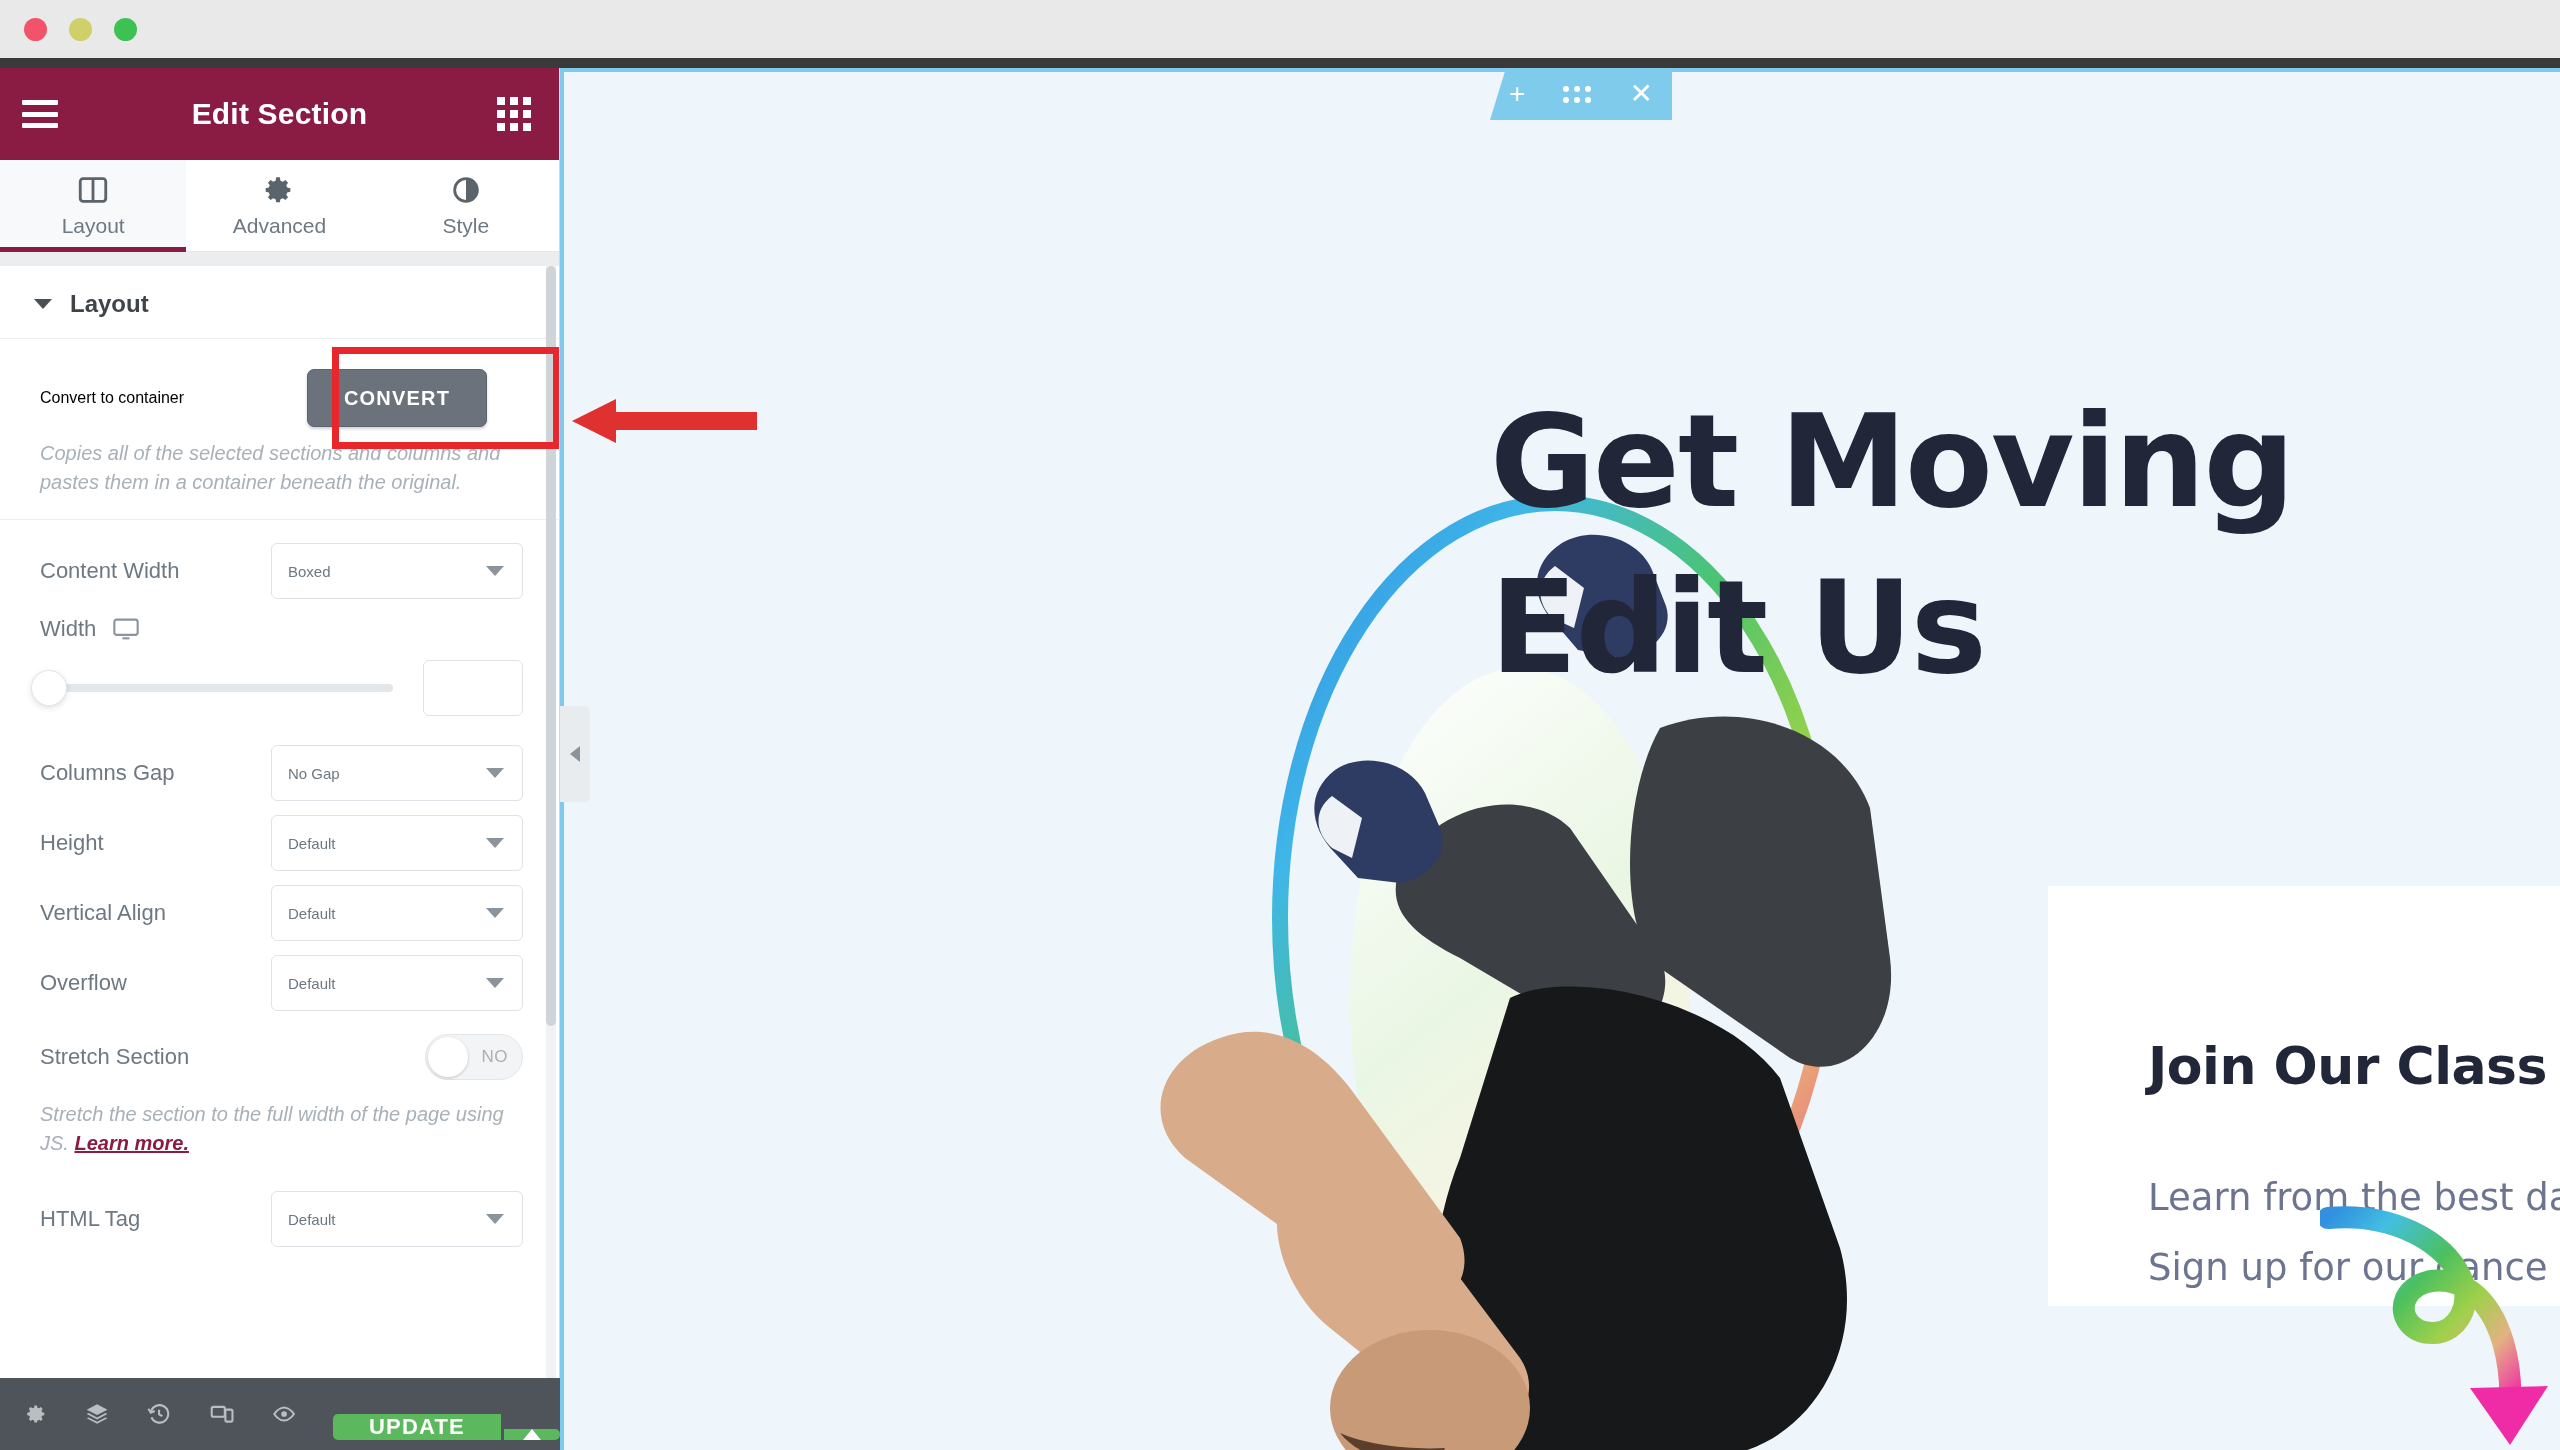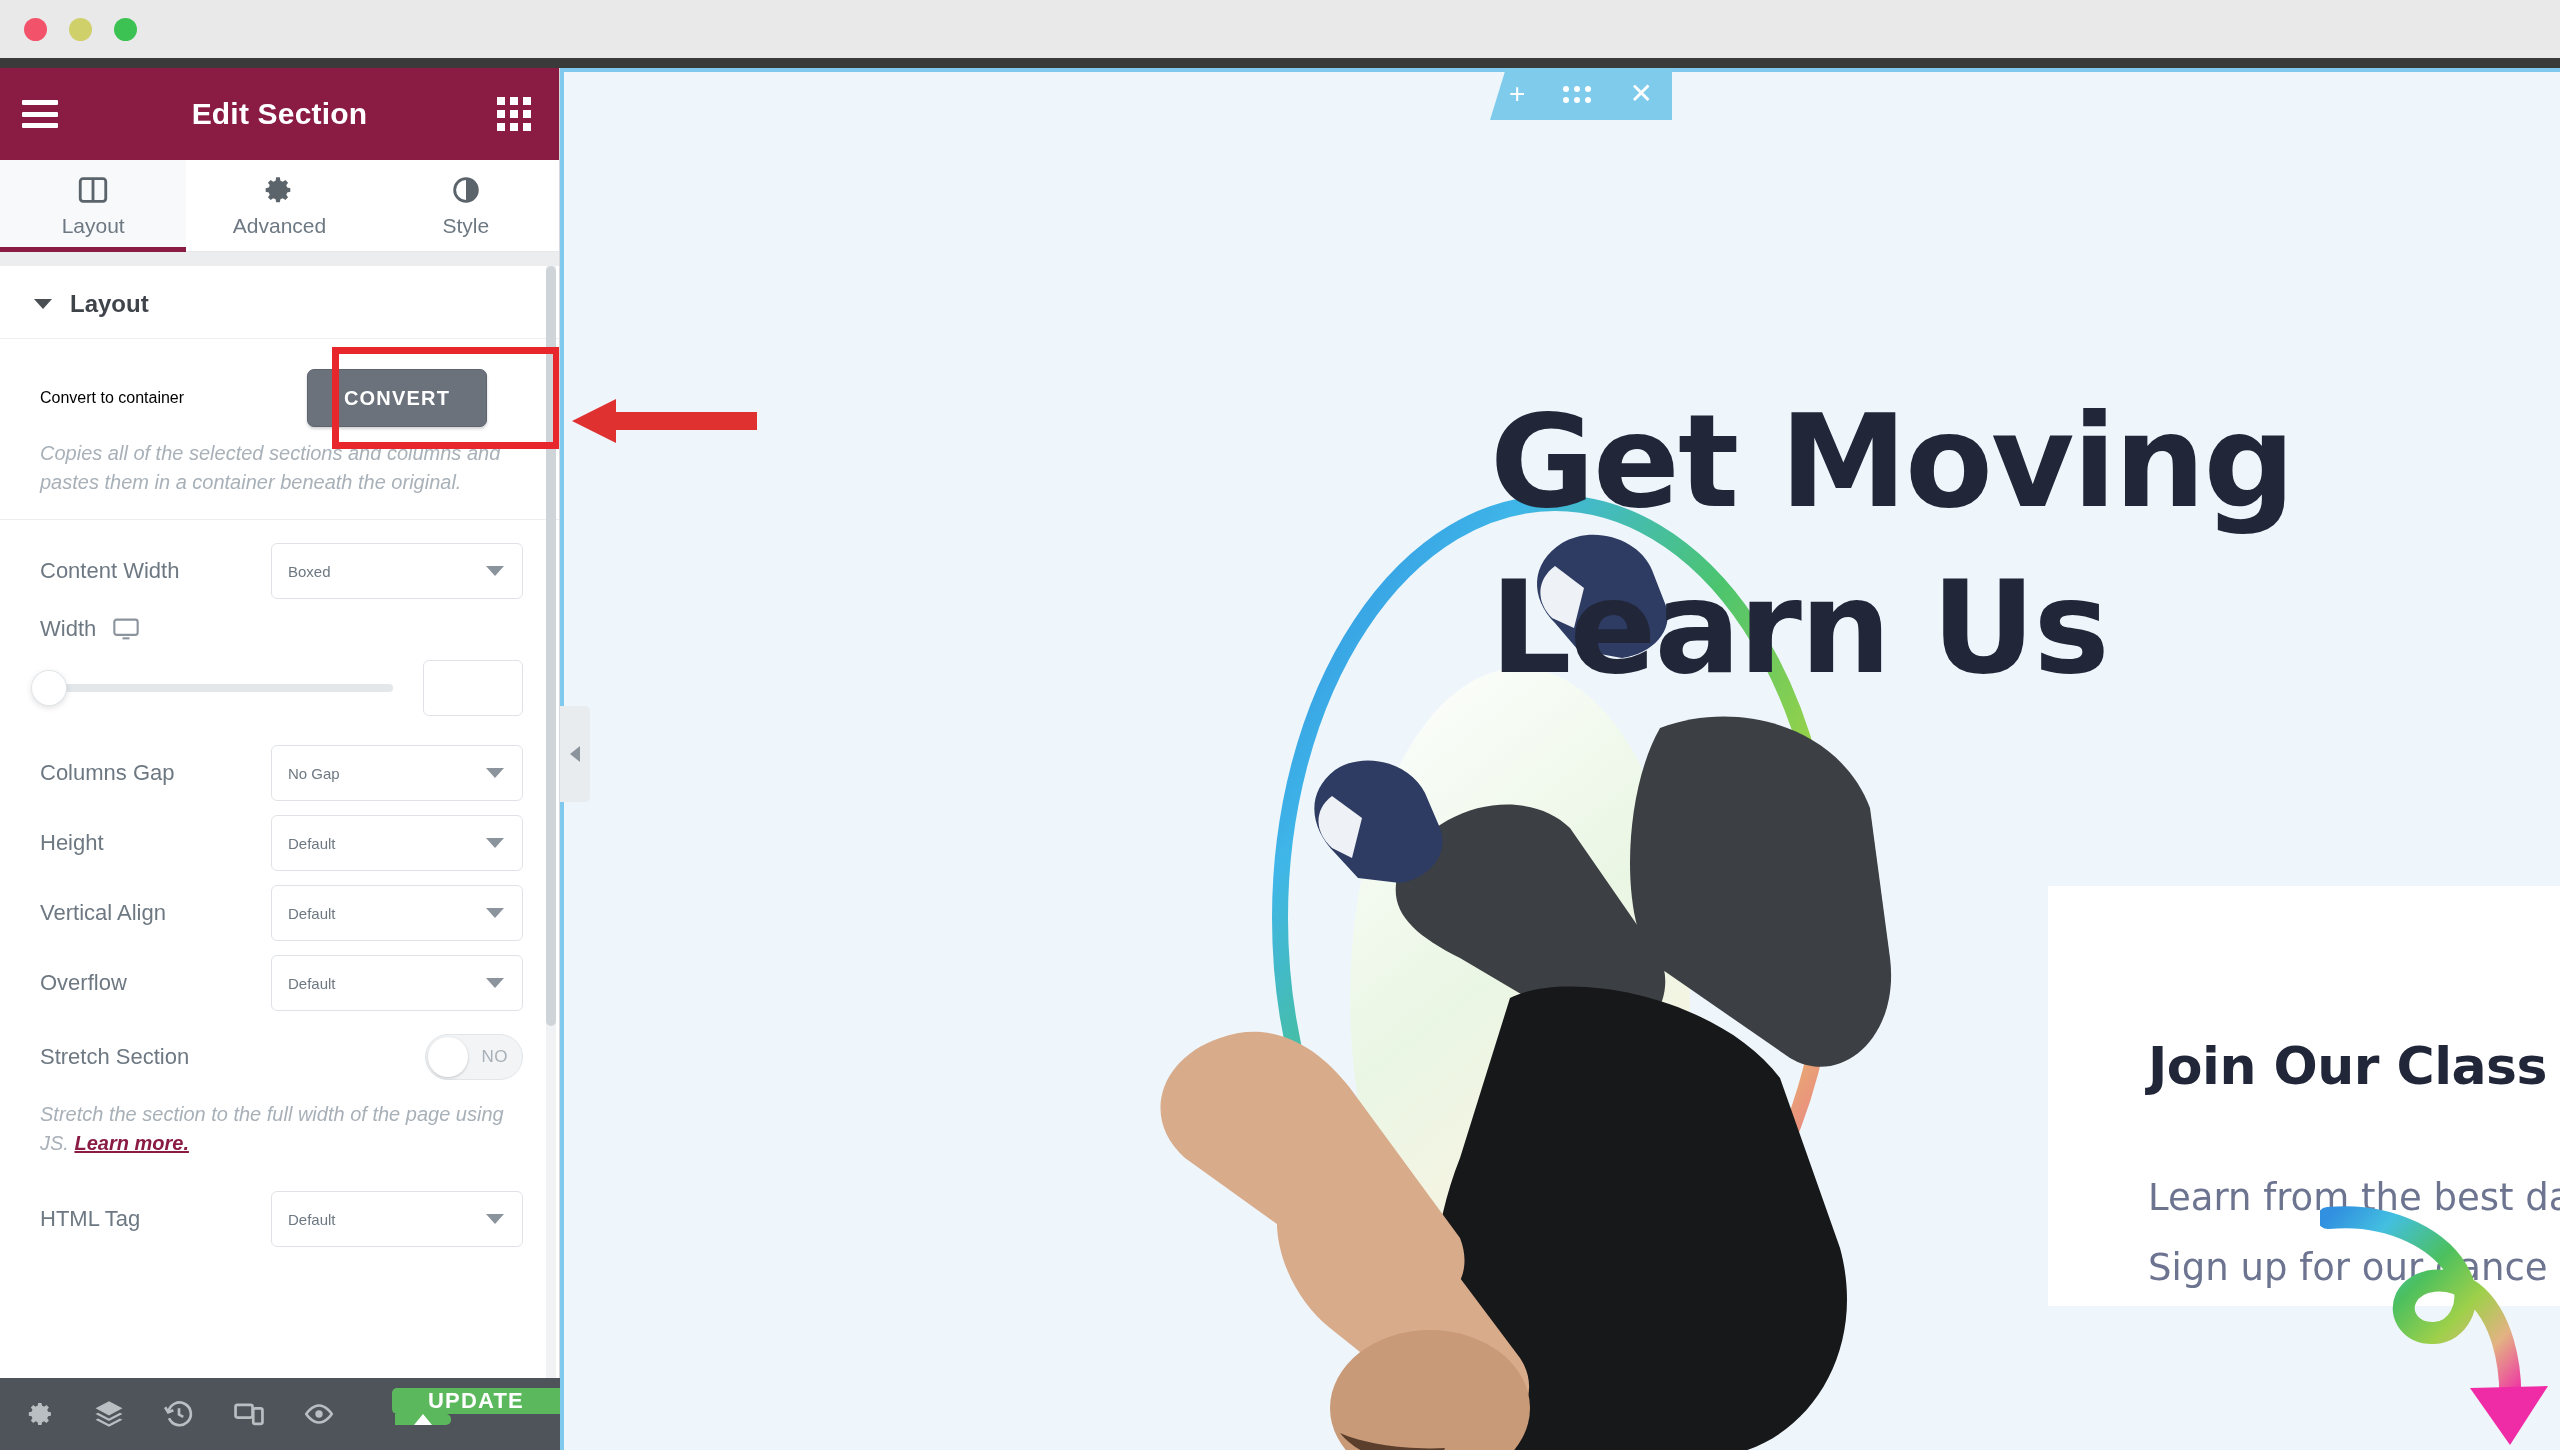--- a/index.html
+++ b/index.html
@@ -152,21 +152,21 @@
     position: absolute; right: 3px; top: 0; width: 10px; height: 1140px; background: #f0f2f4;
   }
 
   
   .toolbar {
     position: absolute; left: 0; bottom: 0; width: 560px; height: 72px;
     background: #4e5459; display: flex; align-items: center; padding: 0 0 0 22px; gap: 36px;
   }
   .tb-ico { width: 34px; height: 34px; cursor: pointer; }
   .update-btn {
-    margin-left: auto; height: 52px; display: flex; align-items: flex-start; flex-direction: column;
+    margin-left: auto; height: 52px; display: flex; align-items: flex-end;
   }
   .update-main {
     background: #5cb85c; color: #fff; font-size: 22px; font-weight: 700; letter-spacing: 1.2px;
     display: flex; align-items: center; justify-content: center; padding: 0 36px;
     border-radius: 5px 0 0 5px; cursor: pointer;
   }
   .update-arrow {
     background: #5cb85c; width: 56px; border-radius: 0 5px 5px 0; margin-left: 3px;
     display: flex; align-items: center; justify-content: center; cursor: pointer;
   }
@@ -489,21 +489,21 @@
       </g>
 
       <g>
         <ellipse cx="330" cy="1010" rx="100" ry="78" fill="#c99a78"></ellipse>
         <path d="M240 1035 C260 1060 300 1070 340 1062 L345 1050 C305 1052 265 1046 240 1035 Z" fill="#5b3e2c"></path>
       </g>
     </svg>
 
     <div class="hero-title">
       <span>Get Moving</span>
-      <span class="l2">Learn Us</span>
+      <span class="l2">Edit Us</span>
     </div>
 
     <div class="white-card">
       <div class="card-h">Join Our Class</div>
       <div class="card-p p1">Learn from the best dance choreographers.</div>
       <div class="card-p p2">Sign up for our dance lessons today.</div>
     </div>
 
     <svg class="arrow-swirl" viewBox="0 0 230 290">
       <path d="M8 58 C70 52 125 80 142 120 C152 145 138 172 114 173 C92 174 78 156 86 138 C96 118 128 114 152 132 C182 155 192 205 190 245" fill="none" stroke="url(#swirlg)" stroke-width="22" stroke-linecap="round"></path>

